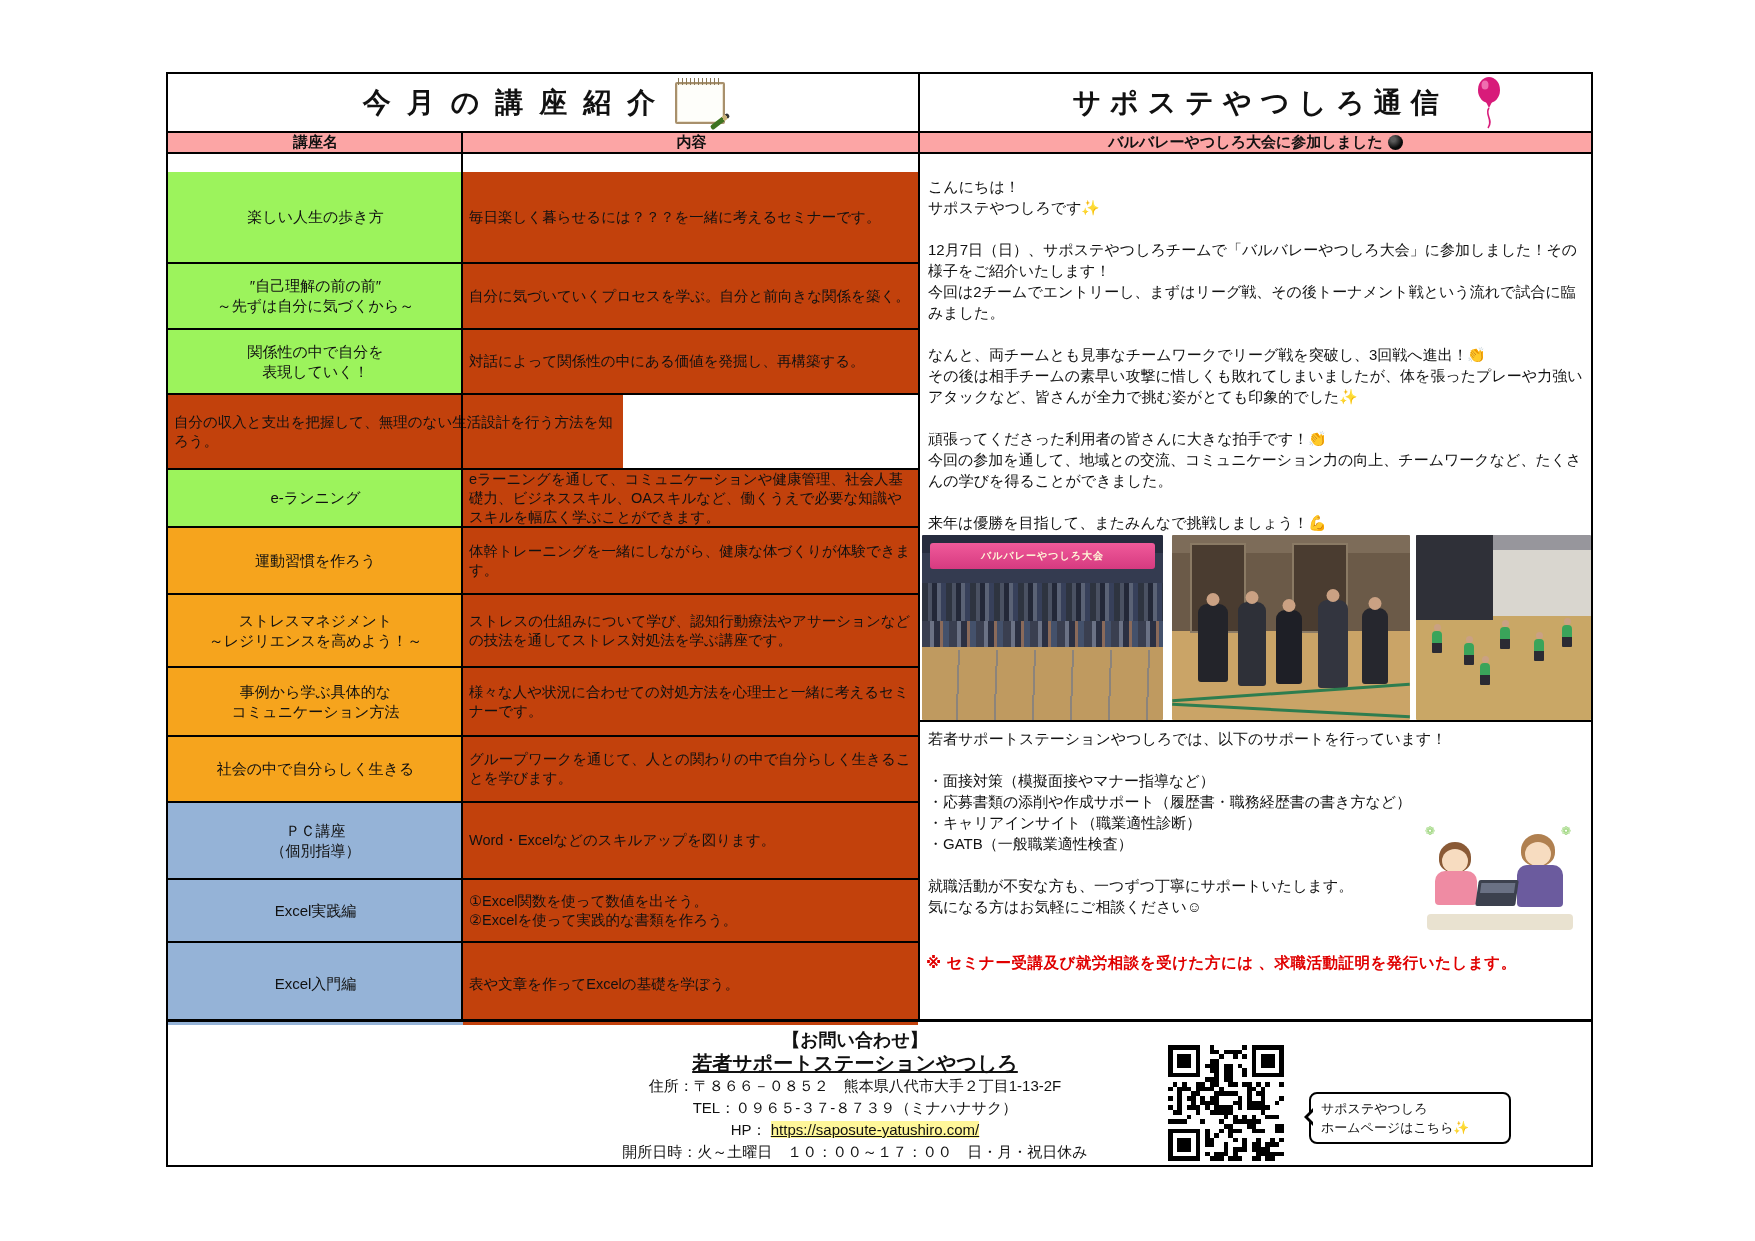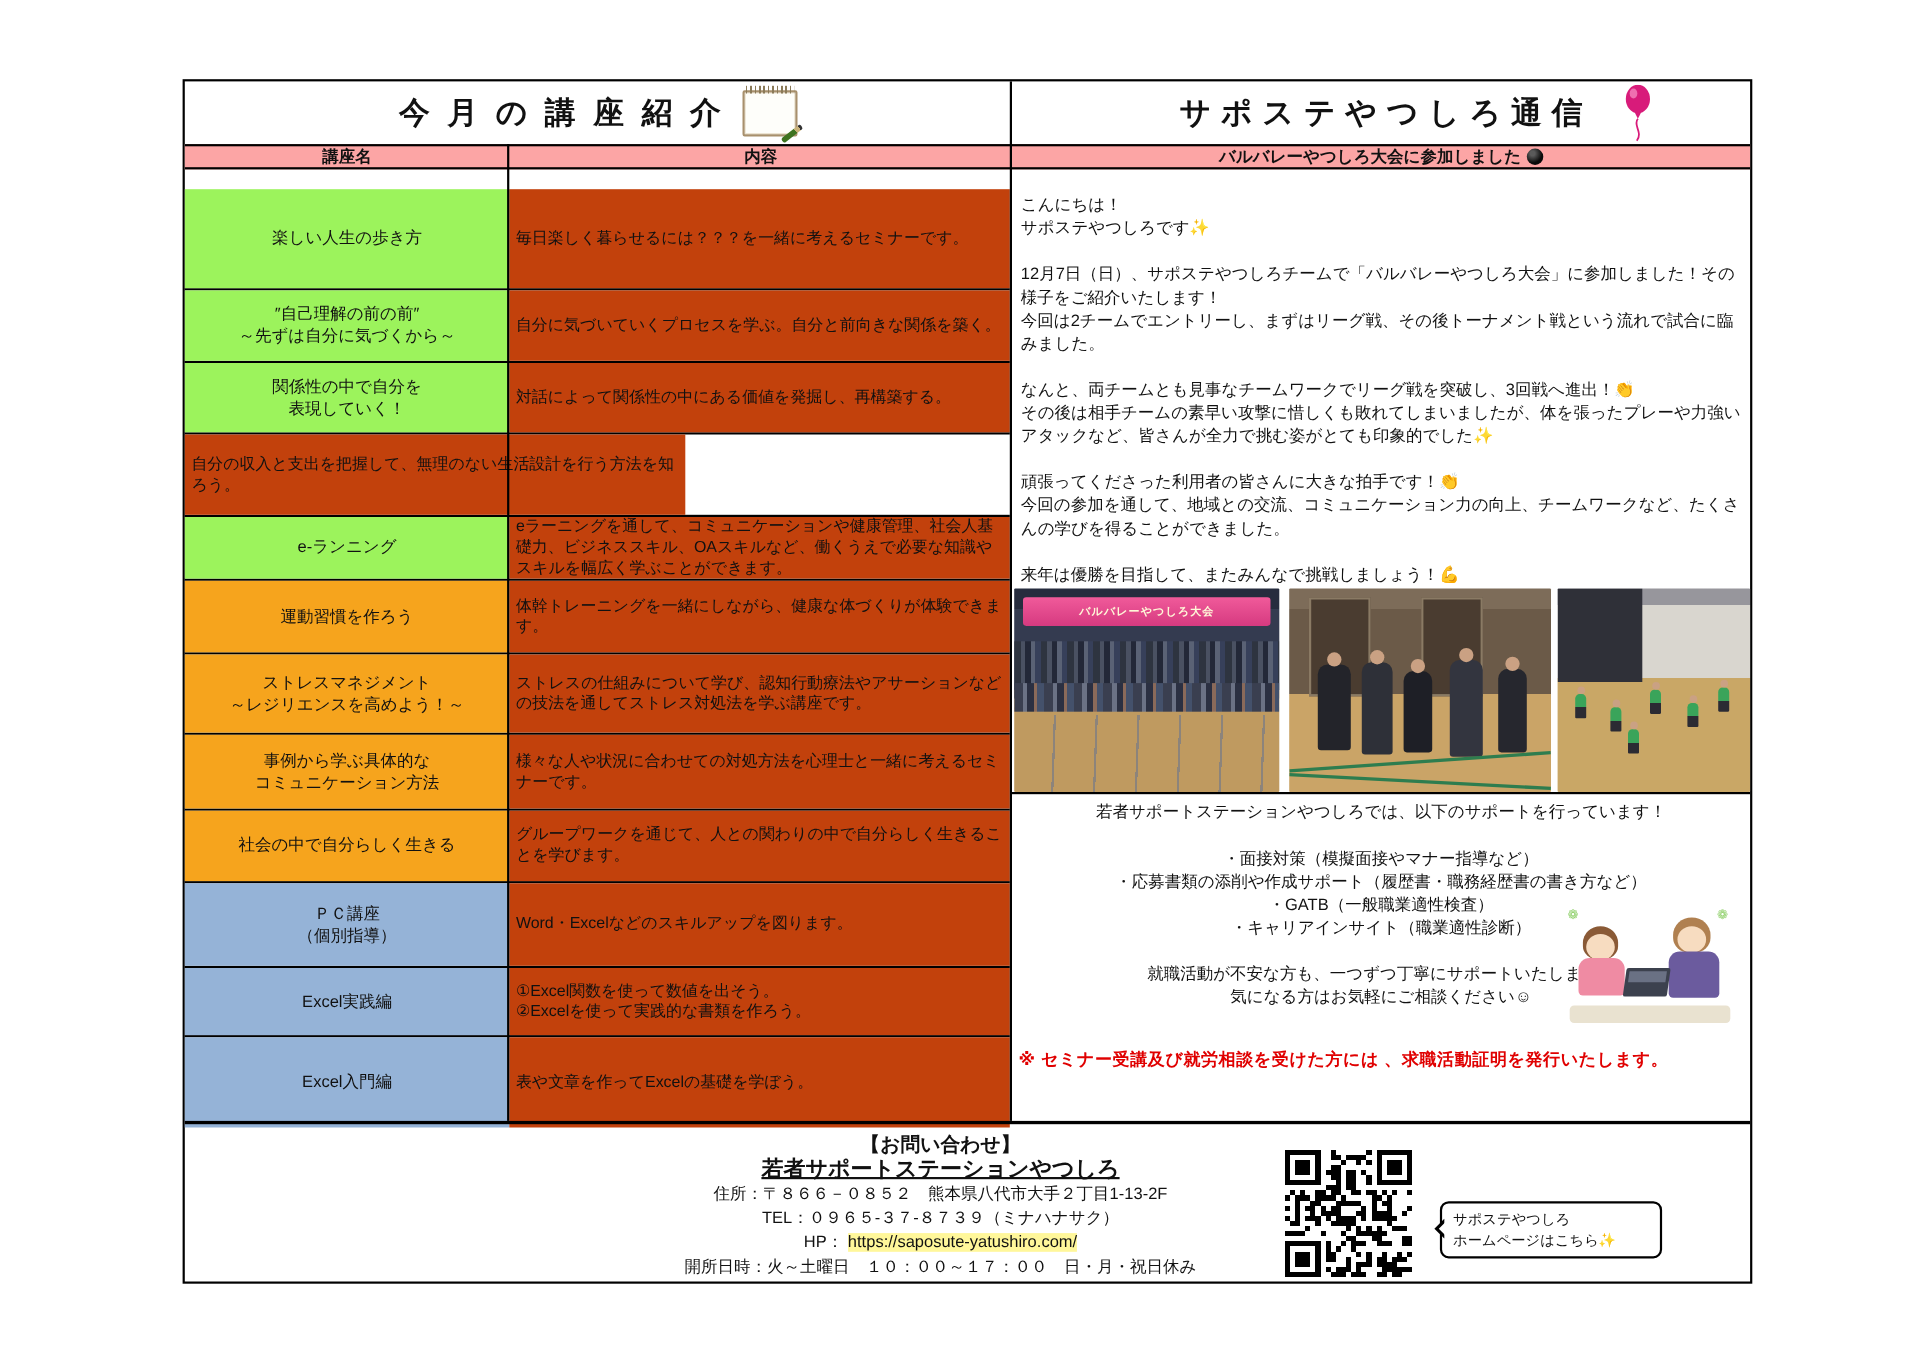--- a/index.html
+++ b/index.html
@@ -83,21 +83,21 @@
       width:13px;height:13px;border-radius:50%;background:#caa183;}
   .p3{width:175px;margin-left:6px;
       background:linear-gradient(180deg,#97969c 0 8%,#d9d6cf 8% 44%,#c9a766 44% 100%);}
   .p3 .stage{position:absolute;left:0;top:0;width:44%;height:46%;background:#2f3038;}
   .gfig{position:absolute;width:10px;height:22px;border-radius:4px 4px 1px 1px;
       background:linear-gradient(180deg,#3aa45a 0 55%,#2b2b33 55% 100%);}
   .gfig::before{content:'';position:absolute;top:-7px;left:2px;width:7px;height:7px;border-radius:50%;background:#caa183;}
 
   .rdivider{position:absolute;left:0;top:548px;right:0;height:2px;background:#000;}
 
-  .supportText{position:absolute;left:0;top:552px;right:0;padding:4px 8px;text-align:center;}
+  .supportText{position:absolute;left:0;top:552px;right:0;padding:4px 8px;}
 
   .rednote{position:absolute;left:6px;right:4px;top:781px;
            color:#e00000;font-size:15.5px;font-weight:bold;letter-spacing:0.5px;}
 
   
   .illu{position:absolute;left:505px;top:652px;width:150px;height:112px;}
   .hairL{position:absolute;left:14px;top:18px;width:32px;height:30px;border-radius:50% 50% 40% 40%;background:#8a5a36;}
   .headL{position:absolute;left:17px;top:25px;width:26px;height:24px;border-radius:50%;background:#f7dcc0;}
   .bodyL{position:absolute;left:10px;top:47px;width:42px;height:34px;border-radius:10px 10px 4px 4px;background:#ef8ba3;}
   .hairR{position:absolute;left:96px;top:10px;width:34px;height:32px;border-radius:50% 50% 42% 42%;background:#b08050;}
@@ -109,21 +109,21 @@
   .sparkA{position:absolute;left:0;top:0;color:#8fd06a;font-size:12px;}
   .sparkB{position:absolute;right:4px;top:0;color:#8fd06a;font-size:12px;}
 
   
   .footer{position:absolute;left:0;top:945px;width:100%;height:146px;box-sizing:border-box;
           border-top:3px solid #000;}
   .contact{position:absolute;left:187px;top:6px;width:1000px;text-align:center;}
   .c-head{font-size:18px;font-weight:bold;line-height:24px;}
   .c-org{font-size:20px;font-weight:bold;text-decoration:underline;line-height:23px;}
   .c-line{font-size:15px;line-height:22px;}
-  .url{background:#fff79a;cursor:pointer;}
+  .url{background:#fff79a;text-decoration:underline;cursor:pointer;}
   .qr{position:absolute;left:1000px;top:23px;}
   .bubble{position:absolute;left:1141px;top:70px;width:178px;background:#fff;border:2px solid #000;
           border-radius:8px;padding:5px 10px;font-size:13px;line-height:19px;white-space:nowrap;}
   .bubble::before{content:'';position:absolute;left:-16px;top:14px;border:9px solid transparent;border-right:9px solid #000;}
   .bubble::after{content:'';position:absolute;left:-11px;top:15px;border:8px solid transparent;border-right:8px solid #fff;}
   .sp{color:#f5a623;font-weight:bold;}
 </style>
 </head>
 <body>
 
@@ -262,22 +262,22 @@
       </div>
     </div>
 
     <div class="rdivider"></div>
 
     <div class="supportText">
         <div class="tline">若者サポートステーションやつしろでは、以下のサポートを行っています！</div>
         <div class="tline"></div>
         <div class="tline">・面接対策（模擬面接やマナー指導など）</div>
         <div class="tline">・応募書類の添削や作成サポート（履歴書・職務経歴書の書き方など）</div>
+        <div class="tline">・キャリアインサイト（職業適性診断）</div>
         <div class="tline">・GATB（一般職業適性検査）</div>
-        <div class="tline">・キャリアインサイト（職業適性診断）</div>
         <div class="tline"></div>
         <div class="tline">就職活動が不安な方も、一つずつ丁寧にサポートいたします。</div>
         <div class="tline">気になる方はお気軽にご相談ください☺</div>
       </div>
 
     <div class="illu">
       <span class="sparkA">❁</span>
       <span class="sparkB">❁</span>
       <div class="hairL"></div>
       <div class="headL"></div>

